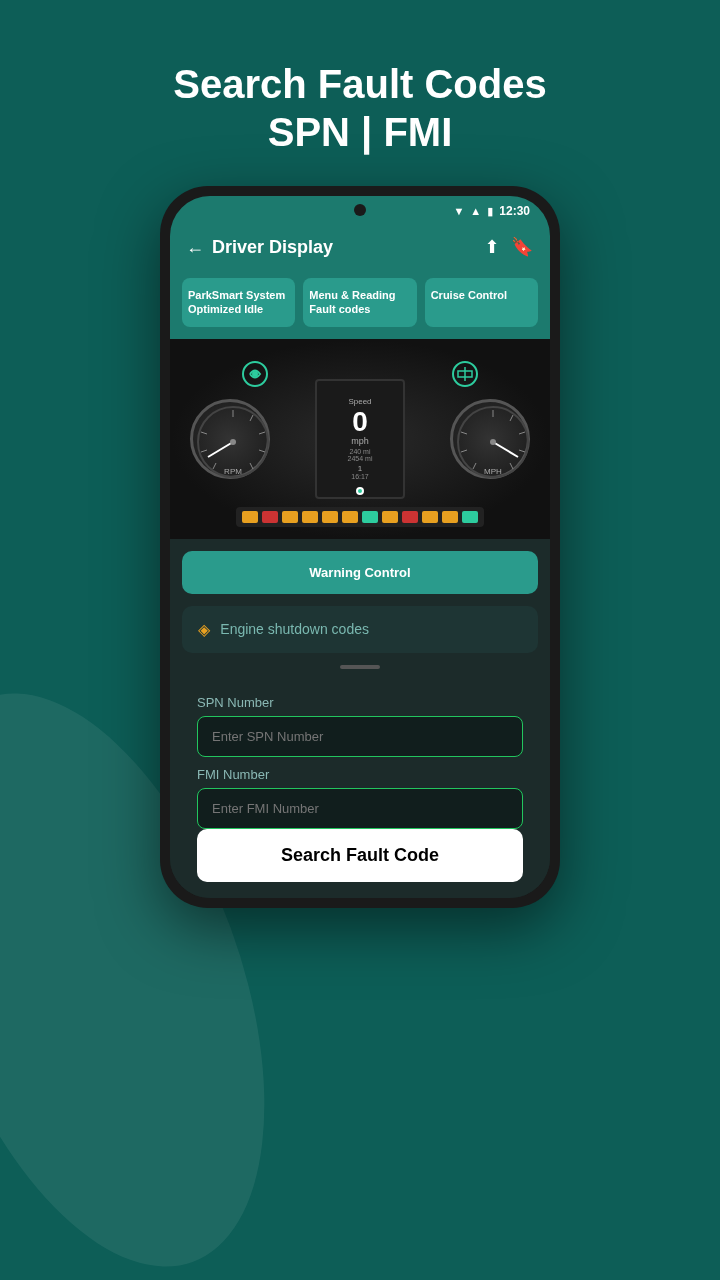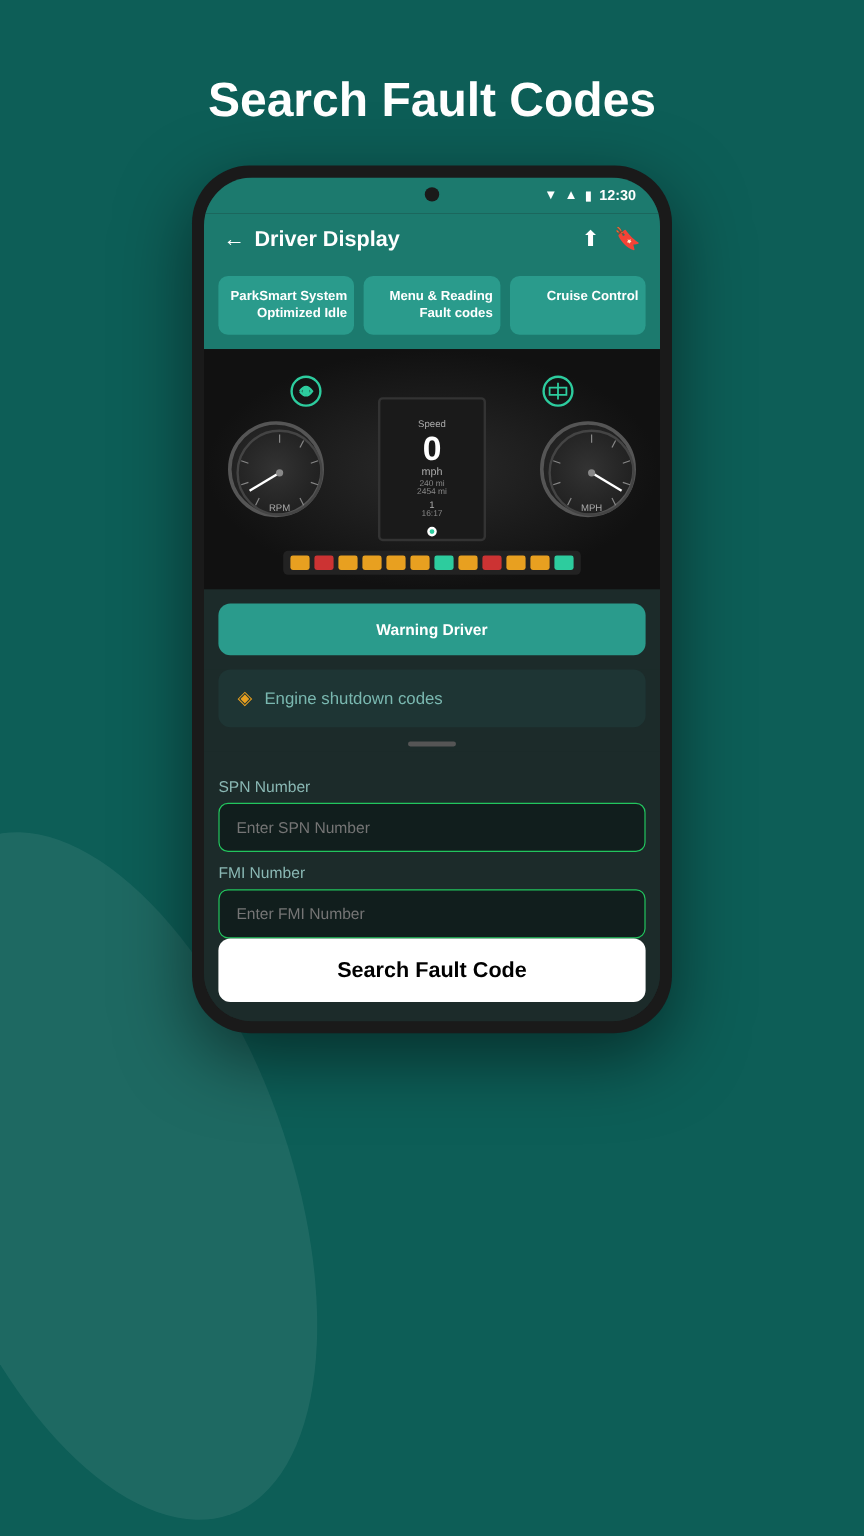--- a/index.html
+++ b/index.html
@@ -128,21 +128,21 @@
       display: flex;
       gap: 8px;
     }
 
     .quick-btn {
       flex: 1;
       background: #2a9b8c;
       color: white;
       font-size: 11px;
       font-weight: bold;
-      text-align: right;
+      text-align: left;
       padding: 10px 6px;
       border-radius: 8px;
       cursor: pointer;
       line-height: 1.3;
     }
 
     
     .dashboard-area {
       background: #111;
       position: relative;
@@ -303,21 +303,21 @@
     .sheet-handle {
       width: 40px;
       height: 4px;
       background: #555;
       border-radius: 2px;
       margin: 12px auto 4px;
     }
 
     
     .form-section {
-      padding: 12px 12px 16px;
+      padding: 12px 27px 16px;
       background: #1c2b2a;
     }
 
     .form-label {
       color: #8ab8b4;
       font-size: 13px;
       margin-bottom: 6px;
       margin-top: 10px;
     }
 
@@ -345,20 +345,21 @@
     }
 
   </style>
 </head>
 <body>
 
 <div class="bg-decor"></div>
 
 <div class="header-text">
   <div>Search Fault Codes</div>
+  <div>SPN | FMI</div>
 </div>
 
 <div class="phone-wrapper">
   <div class="notch"></div>
   <div class="phone-screen">
 
     <div class="status-bar">
       <span class="status-icon">▼</span>
       <span class="status-icon">▲</span>
       <span class="status-icon">▮</span>
@@ -462,21 +463,21 @@
           <div class="warning-icon yellow"></div>
           <div class="warning-icon green"></div>
         </div>
 
         <div style="position:absolute; bottom:44px; left:50%; transform:translateX(-50%); width:8px; height:8px; background:#2dcc9e; border-radius:50%; border:2px solid white;"></div>
 
       </div>
     </div>
 
     <div class="tabs-section">
-      <div class="tab-btn inactive">Warning Driver</div>
+      <div class="tab-btn inactive">Warning Control</div>
     </div>
 
     <div class="engine-bypass">
       <span class="bypass-icon">◈</span>
       <span class="bypass-text">Engine shutdown codes</span>
     </div>
 
     <div class="sheet-handle"></div>
 
     <div class="form-section">

